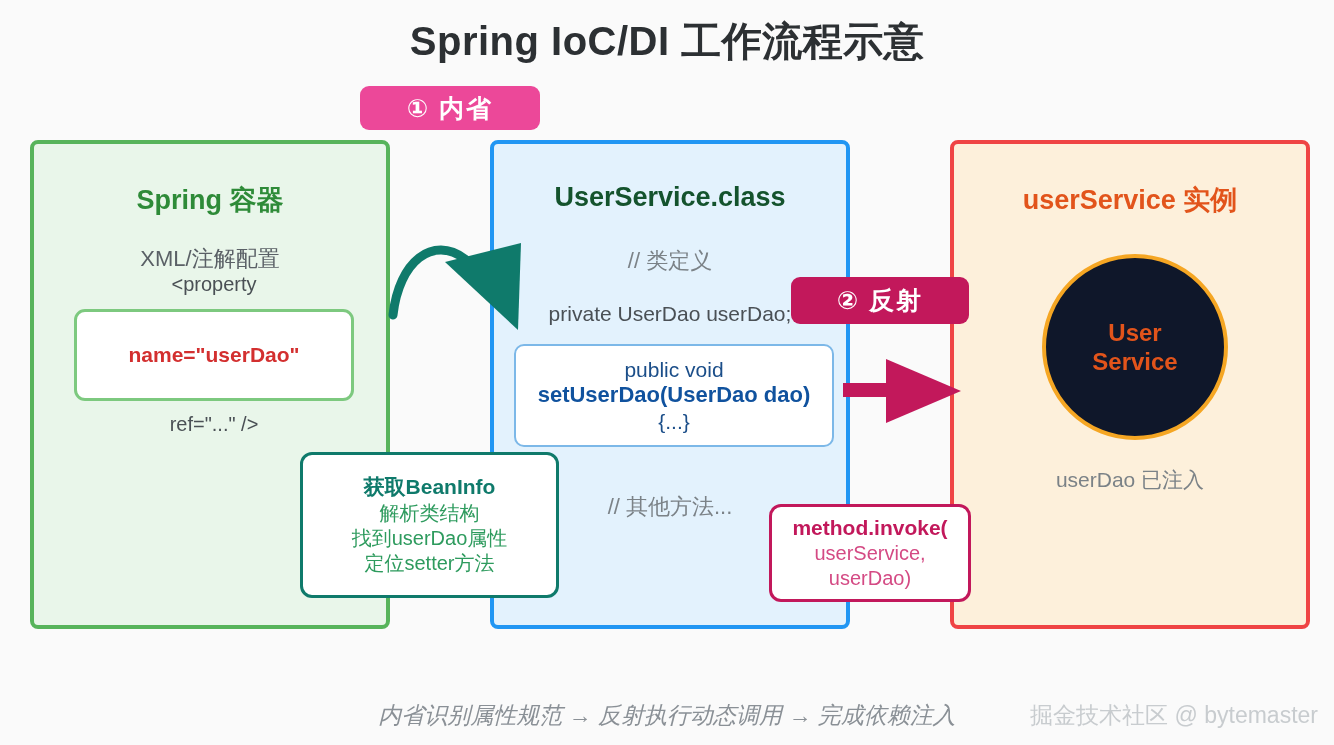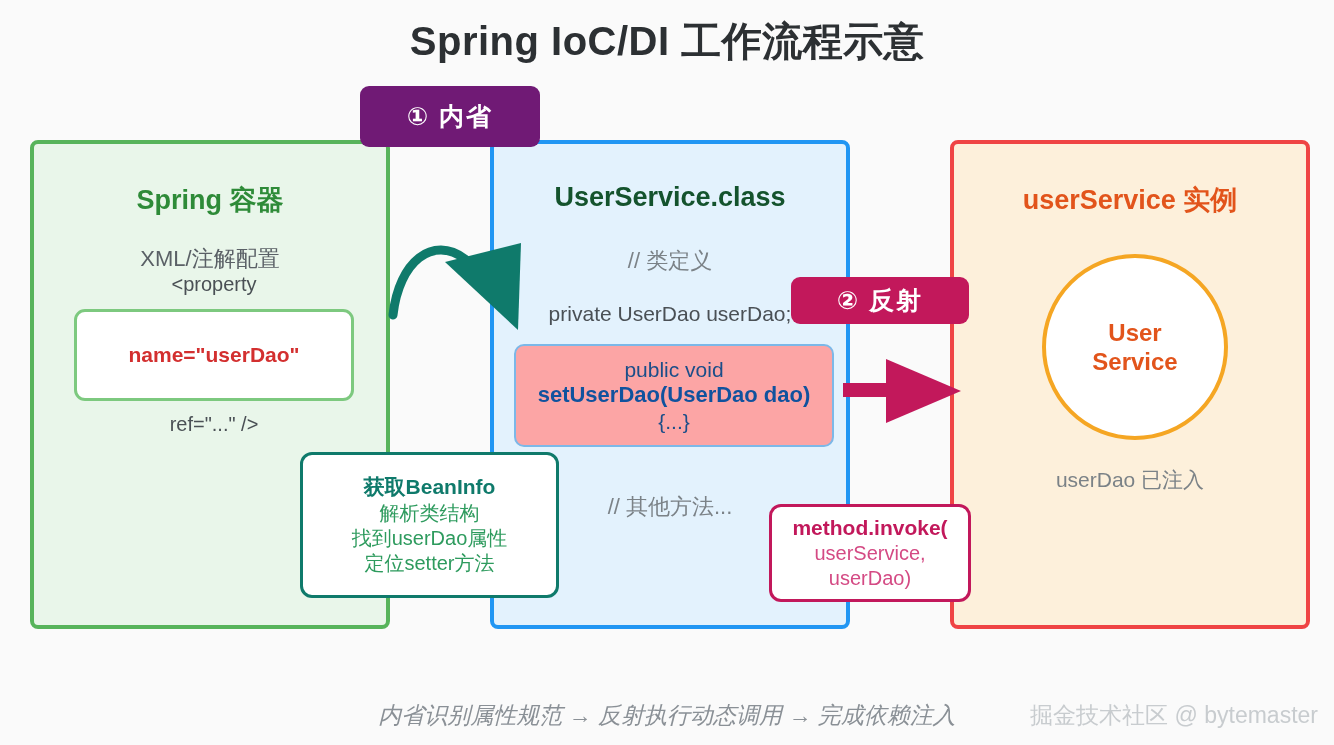--- a/index.html
+++ b/index.html
@@ -40,22 +40,22 @@
     color: #ffffff;
     font-size: 25px;
     font-weight: bold;
     letter-spacing: 2px;
     z-index: 40;
   }
   #badge-introspection {
     left: 360px;
     top: 86px;
     width: 180px;
-    height: 61px;
-    background: #701a75;
+    height: 44px;
+    background: #ec4899;
   }
   #badge-reflection {
     left: 791px;
     top: 277px;
     width: 178px;
     height: 47px;
     background: #c2185b;
   }
 
   
@@ -158,42 +158,42 @@
   .code-line-strong { font-size: 21px; font-weight: bold; color: #d32f2f; white-space: nowrap; }
 
   
   #setter-card {
     position: absolute;
     box-sizing: border-box;
     left: 20px;
     top: 200px;
     width: 320px;
     height: 103px;
-    background: #fca5a5;
+    background: #ffffff;
     border: 2px solid #7cb8e8;
     border-radius: 10px;
     display: flex;
     flex-direction: column;
     align-items: center;
     justify-content: center;
     line-height: 1.2;
   }
   #setter-card .code-line { color: #1b4e89; font-size: 21px; }
   #setter-card .code-line-strong { color: #10529e; font-size: 22px; }
 
   
   #instance-circle {
     position: absolute;
     box-sizing: border-box;
     left: 88px;
     top: 110px;
     width: 186px;
     height: 186px;
     border-radius: 50%;
-    background: #ffffff;
+    background: #0f172a;
     border: 4px solid #f5a623;
     display: flex;
     flex-direction: column;
     align-items: center;
     justify-content: center;
     line-height: 1.22;
   }
   #instance-circle span {
     font-size: 24px;
     font-weight: bold;

